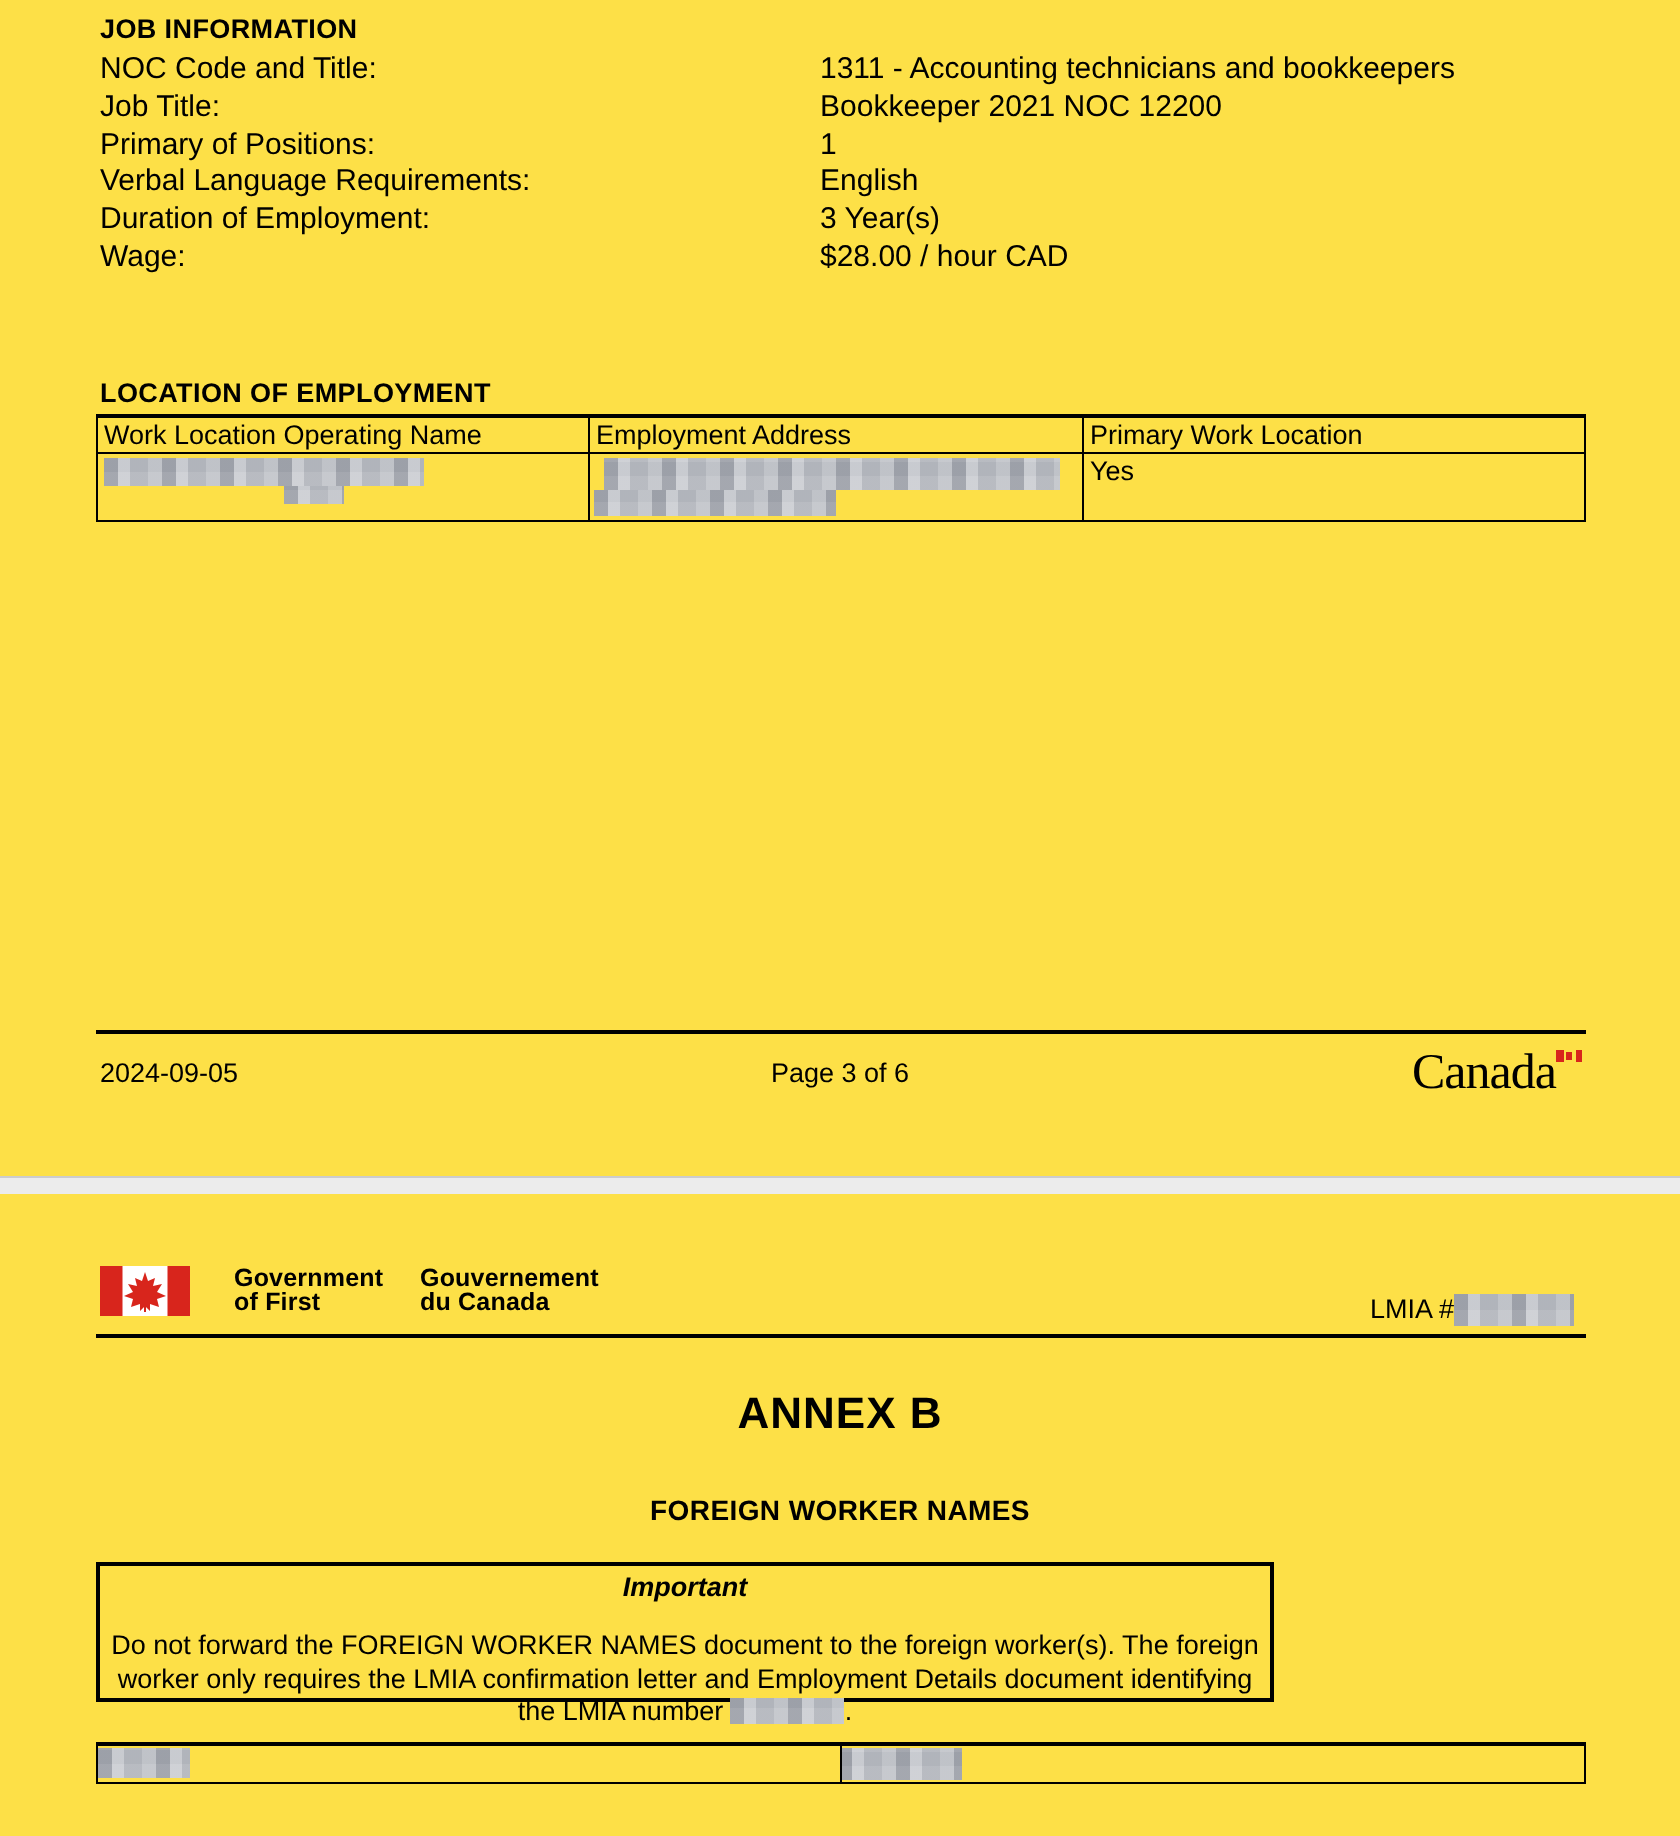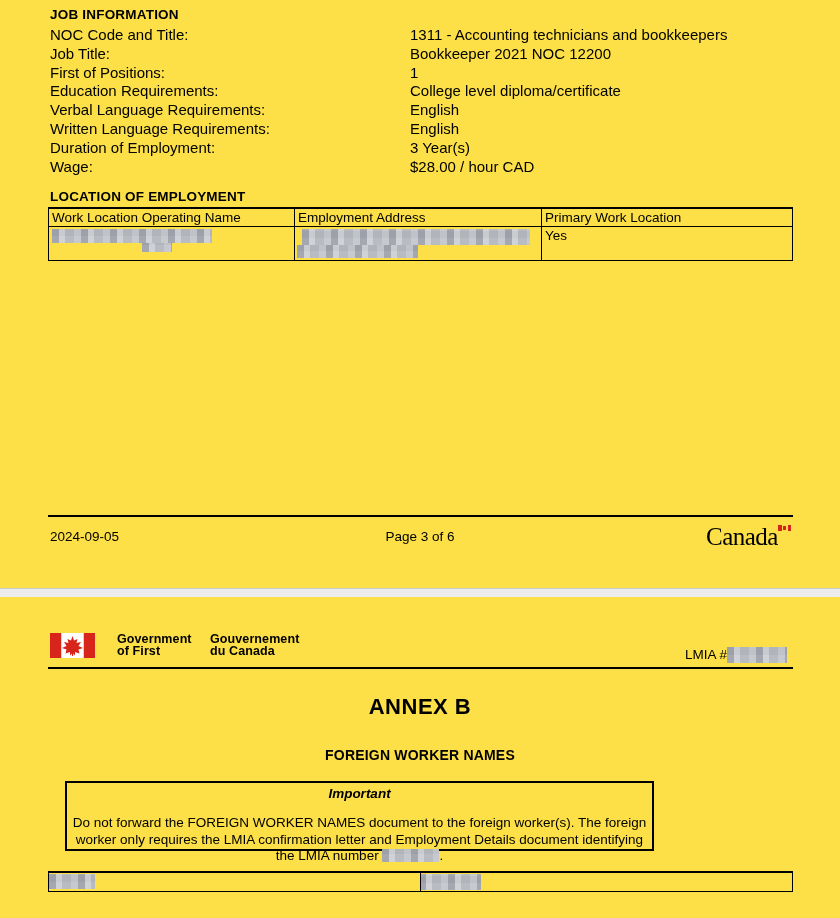--- a/index.html
+++ b/index.html
@@ -41,49 +41,43 @@
   .wm-flag .mid{width:6px;height:6px;position:relative;}
   .wm-flag .mid:after{content:"";position:absolute;left:1.5px;top:1px;width:3px;height:4px;background:#d8251c;}
   
   .separator{position:absolute;left:0;width:840px;background:#ececec;
     border-top:1px solid #cccccc;border-bottom:1px solid #d6d6d6;}
   
   .gov-block{position:absolute;font-size:12.5px;font-weight:bold;line-height:11.5px;letter-spacing:.1px;}
   .lmia-line{position:absolute;font-size:13.5px;white-space:nowrap;}
   .annex-title{position:absolute;left:0;width:840px;text-align:center;font-size:22px;font-weight:bold;letter-spacing:.5px;}
   .subtitle{position:absolute;left:0;width:840px;text-align:center;font-size:14px;font-weight:bold;letter-spacing:.2px;}
-  .imp-box{position:absolute;left:48px;width:589px;border:2px solid #000;box-sizing:border-box;margin-left:17px;}
+  .imp-box{position:absolute;left:48px;width:589px;border:2px solid #000;box-sizing:border-box;}
   .imp-title{text-align:center;font-size:13.5px;font-weight:bold;font-style:italic;padding-top:3px;}
   .imp-body{text-align:center;font-size:13.5px;line-height:16.6px;padding:14px 4px 3px 4px;}
 </style>
 </head>
 <body>
 
 <div class="page" style="top:0;height:588px;">
 
   <div class="sec-title" style="top:7px;">JOB INFORMATION</div>
 
   <div class="kv">
     <div class="kv-row">
       <span class="kv-label">NOC Code and Title:</span><span>1311 - Accounting technicians and bookkeepers</span>
     </div>
     <div class="kv-row">
       <span class="kv-label">Job Title:</span><span>Bookkeeper 2021 NOC 12200</span>
     </div>
     <div class="kv-row">
-      <span class="kv-label">First of Positions:</span><span>1</span>
-    </div>
-    <div class="kv-row">
-      <span class="kv-label">Education Requirements:</span><span>College level diploma/certificate</span>
+      <span class="kv-label">Primary of Positions:</span><span>1</span>
     </div>
     <div class="kv-row">
       <span class="kv-label">Verbal Language Requirements:</span><span>English</span>
-    </div>
-    <div class="kv-row">
-      <span class="kv-label">Written Language Requirements:</span><span>English</span>
     </div>
     <div class="kv-row">
       <span class="kv-label">Duration of Employment:</span><span>3 Year(s)</span>
     </div>
     <div class="kv-row">
       <span class="kv-label">Wage:</span><span>$28.00 / hour CAD</span>
     </div>
   </div>
 
   <div class="sec-title" style="top:189px;">LOCATION OF EMPLOYMENT</div>

